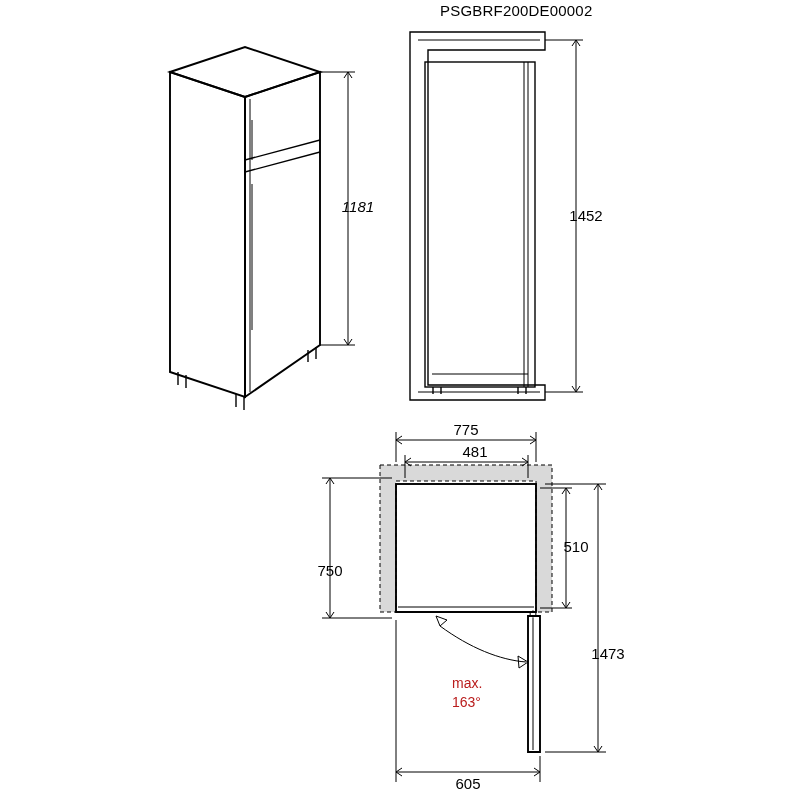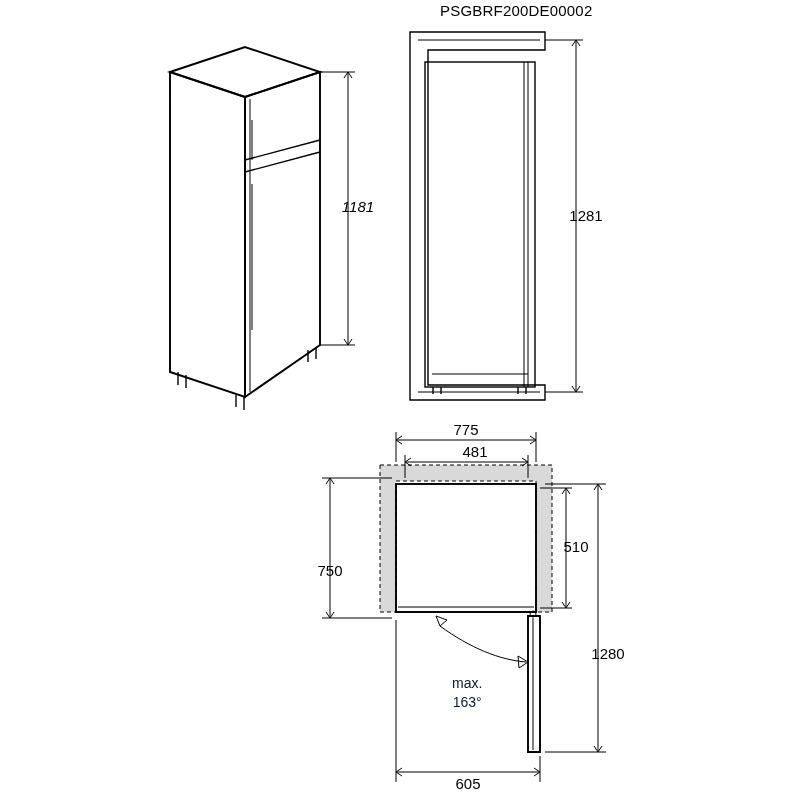--- a/index.html
+++ b/index.html
@@ -33,24 +33,23 @@
   .dim-label {
     position: absolute;
     font-size: 15px;
     color: #000;
     white-space: nowrap;
     text-align: center;
   }
   .note-label {
     position: absolute;
     font-size: 14px;
-    color: #0f172a;
+    color: #b91c1c;
     white-space: nowrap;
     line-height: 1.35;
-    text-align: center;
   }
   svg { display: block; }
   .ln { stroke: #000; fill: none; }
   .thin { stroke-width: 1; }
   .med { stroke-width: 1.4; }
   .thick { stroke-width: 1.9; }
   .grayfill { fill: #d9d9d9; stroke: #000; stroke-width: 1; }
   .dash { stroke-dasharray: 4 3; }
 </style>
 </head>
@@ -174,31 +173,31 @@
       <path class="ln thin" d="M540,756 L540,782"></path>
       <path class="ln thin" d="M396,772 L540,772"></path>
       <path class="ln thin" d="M402,768 L396,772 L402,776"></path>
       <path class="ln thin" d="M534,768 L540,772 L534,776"></path>
     </g>
 
   </svg>
 
   <div class="dim-label" style="left:330px; top:198px; width:56px;font-style:italic;">1181</div>
 
-  <div class="dim-label" style="left:558px; top:207px; width:56px;">1281</div>
+  <div class="dim-label" style="left:558px; top:207px; width:56px;">1452</div>
 
   <div class="dim-label" style="left:438px; top:421px; width:56px;">775</div>
 
   <div class="dim-label" style="left:447px; top:443px; width:56px;">481</div>
 
   <div class="dim-label" style="left:302px; top:562px; width:56px;">750</div>
 
   <div class="dim-label" style="left:548px; top:538px; width:56px;">510</div>
 
-  <div class="dim-label" style="left:578px; top:645px; width:60px;">1280</div>
+  <div class="dim-label" style="left:578px; top:645px; width:60px;">1473</div>
 
   <div class="dim-label" style="left:440px; top:775px; width:56px;">605</div>
 
   <div class="note-label" style="left:452px; top:674px;">
     <div>max.</div>
     <div>163°</div>
   </div>
 
 </div>
 

